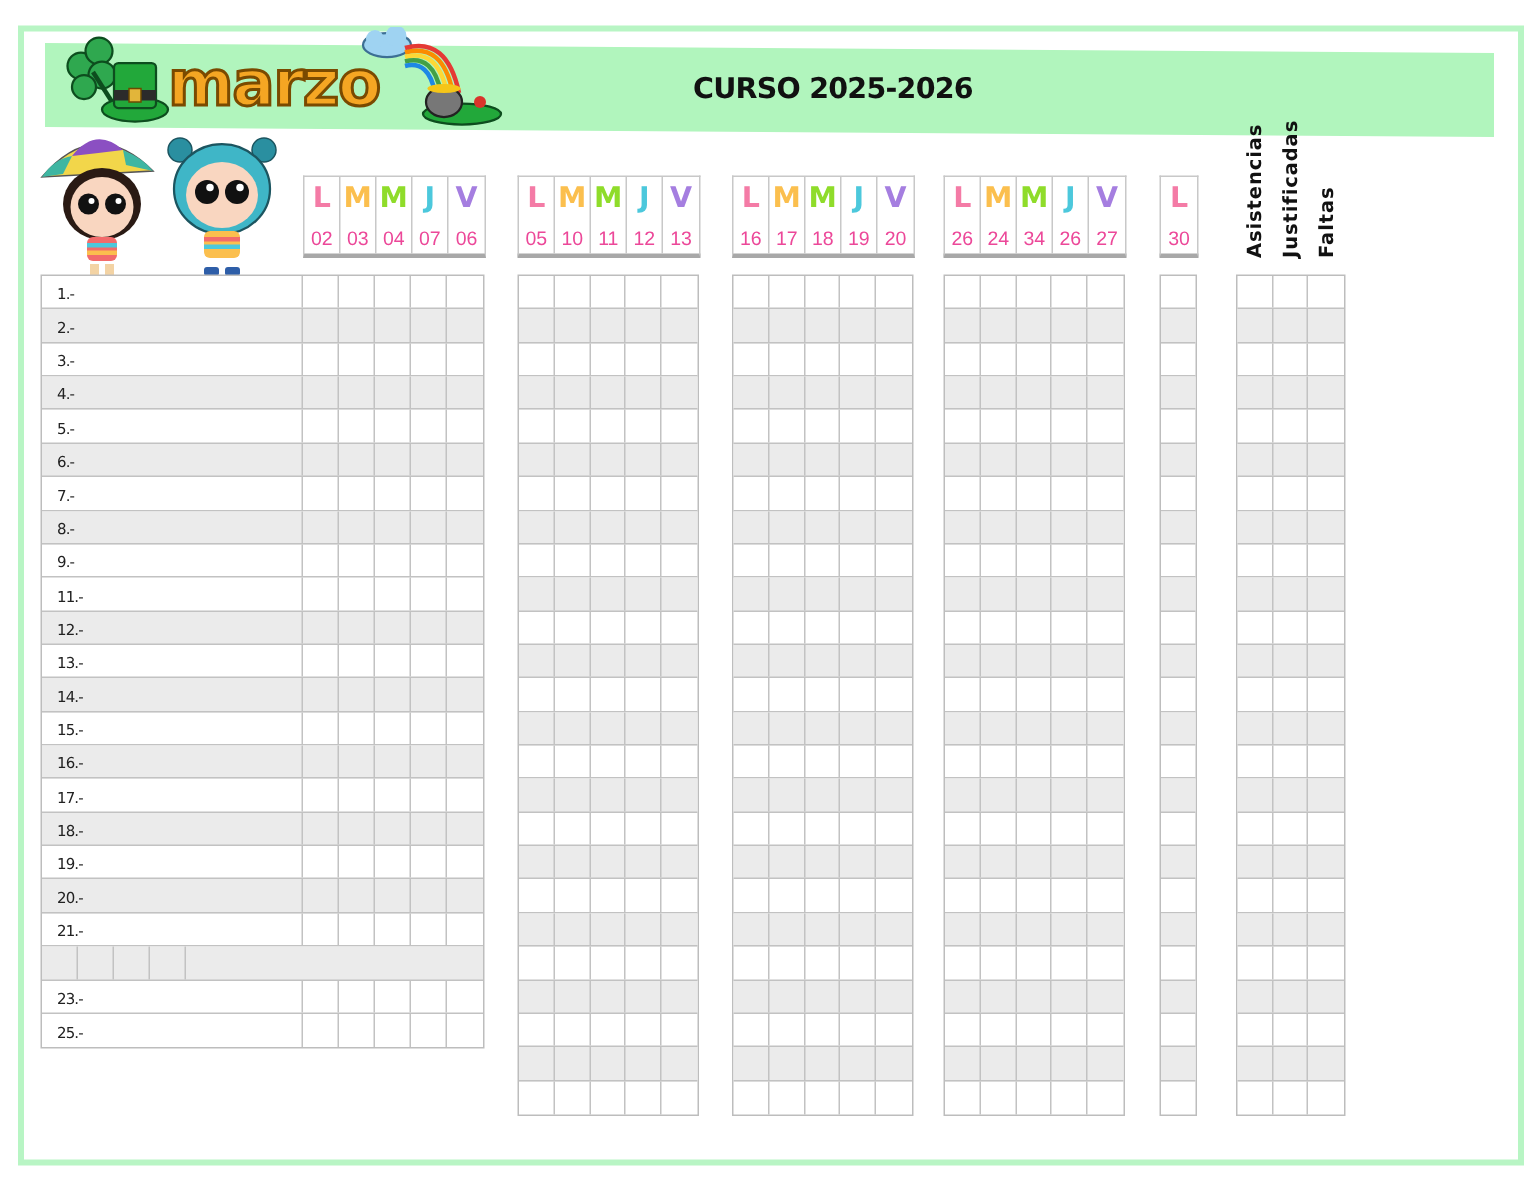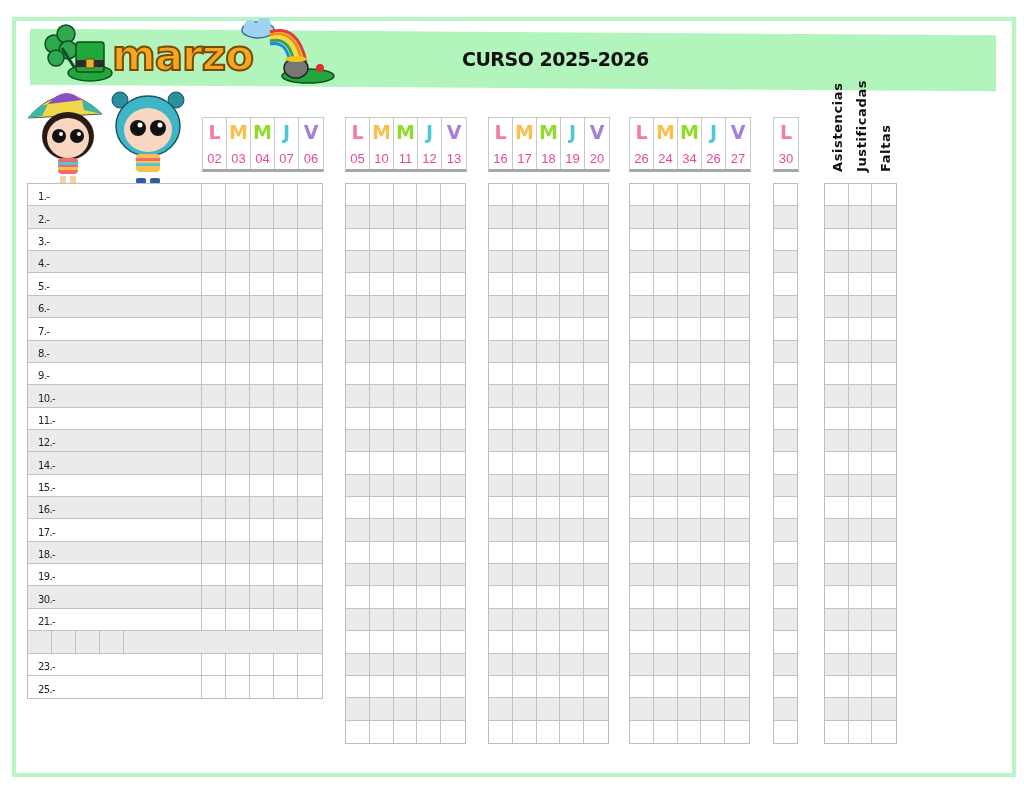--- a/index.html
+++ b/index.html
@@ -288,44 +288,44 @@
       <div class="gcell"></div>
     </div>
     <div class="grow">
       <div class="namecell">9.-</div>
       <div class="gcell"></div>
       <div class="gcell"></div>
       <div class="gcell"></div>
       <div class="gcell"></div>
       <div class="gcell"></div>
     </div>
-    <div class="grow alt">
-      <div class="namecell">10.-</div>
-      <div class="gcell"></div>
-      <div class="gcell"></div>
-      <div class="gcell"></div>
-      <div class="gcell"></div>
-      <div class="gcell"></div>
-    </div>
     <div class="grow">
       <div class="namecell">11.-</div>
       <div class="gcell"></div>
       <div class="gcell"></div>
       <div class="gcell"></div>
       <div class="gcell"></div>
       <div class="gcell"></div>
     </div>
     <div class="grow alt">
       <div class="namecell">12.-</div>
       <div class="gcell"></div>
       <div class="gcell"></div>
       <div class="gcell"></div>
       <div class="gcell"></div>
       <div class="gcell"></div>
     </div>
+    <div class="grow">
+      <div class="namecell">13.-</div>
+      <div class="gcell"></div>
+      <div class="gcell"></div>
+      <div class="gcell"></div>
+      <div class="gcell"></div>
+      <div class="gcell"></div>
+    </div>
     <div class="grow alt">
       <div class="namecell">14.-</div>
       <div class="gcell"></div>
       <div class="gcell"></div>
       <div class="gcell"></div>
       <div class="gcell"></div>
       <div class="gcell"></div>
     </div>
     <div class="grow">
       <div class="namecell">15.-</div>
@@ -361,21 +361,21 @@
     </div>
     <div class="grow">
       <div class="namecell">19.-</div>
       <div class="gcell"></div>
       <div class="gcell"></div>
       <div class="gcell"></div>
       <div class="gcell"></div>
       <div class="gcell"></div>
     </div>
     <div class="grow alt">
-      <div class="namecell">30.-</div>
+      <div class="namecell">20.-</div>
       <div class="gcell"></div>
       <div class="gcell"></div>
       <div class="gcell"></div>
       <div class="gcell"></div>
       <div class="gcell"></div>
     </div>
     <div class="grow">
       <div class="namecell">21.-</div>
       <div class="gcell"></div>
       <div class="gcell"></div>

